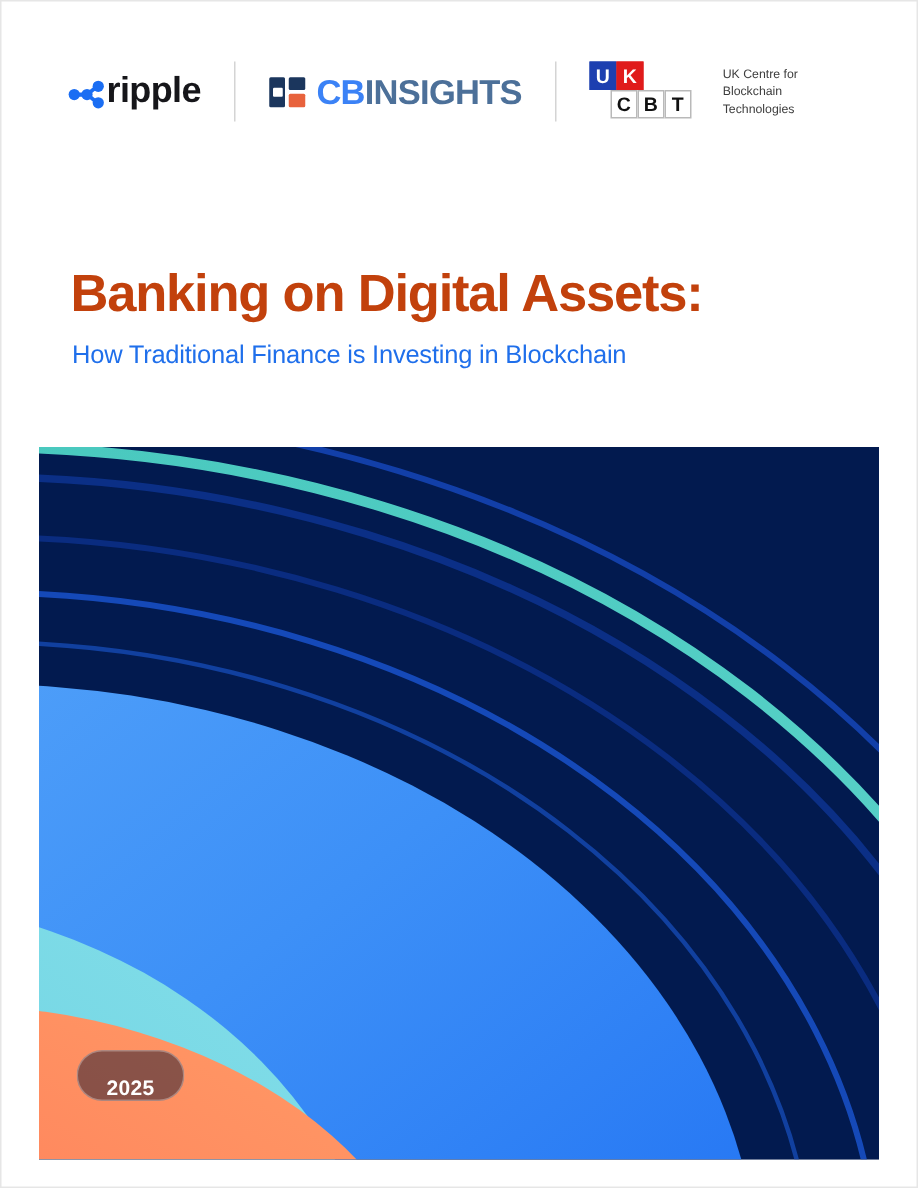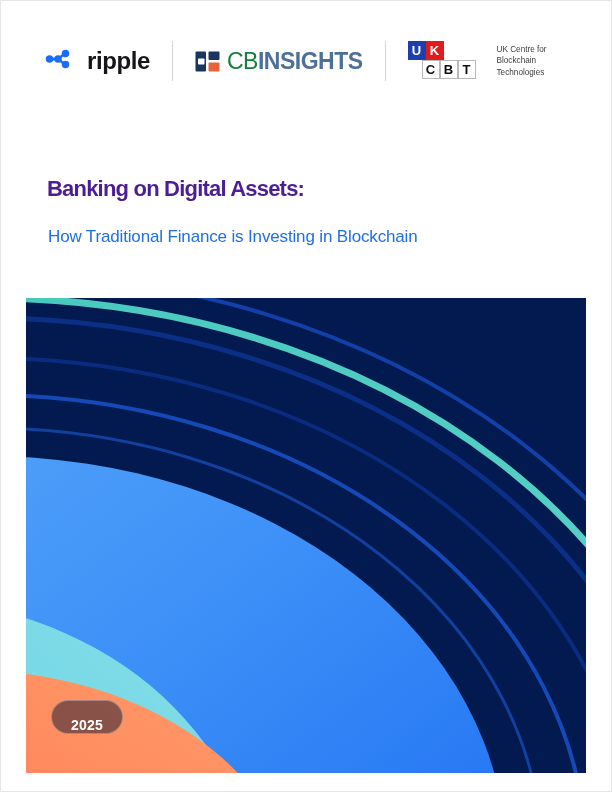--- a/index.html
+++ b/index.html
@@ -42,39 +42,39 @@
 
   .divider {
     width: 1px;
     height: 40px;
     background: #d4d4d4;
     margin: 0 22px;
     flex: none;
   }
 
   
-  .ripple-logo { display: flex; align-items: flex-start; gap: 16px; }
+  .ripple-logo { display: flex; align-items: flex-end; gap: 0; }
   .ripple-mark { width: 26px; height: 20px; flex: none; display:block; }
   .ripple-word {
     font-size: 24px;
     font-weight: 700;
     color: #16161a;
     letter-spacing: -0.4px;
     line-height: 1;
   }
 
   
   .cbi-logo { display: flex; align-items: center; gap: 7px; }
   .cbi-mark { width: 25px; height: 21px; flex: none; display:block; }
   .cbi-word {
     font-size: 23px;
     line-height: 1;
     letter-spacing: -0.5px;
   }
-  .cbi-cb { font-weight: 400; color: #15803d; }
+  .cbi-cb { font-weight: 700; color: #3b82f6; }
   .cbi-insights { font-weight: 700; color: #4c7099; }
 
   
   .ukcbt-logo { display: flex; align-items: center; gap: 9px; }
   .ukcbt-mark { position: relative; width: 56px; height: 40px; flex: none; }
   .ukcbt-row { position: absolute; display: flex; }
   .ukcbt-row-top { left: 0; top: 0; }
   .ukcbt-row-bot { left: 14px; top: 19px; }
   .ukcbt-box {
     width: 18px; height: 19px;
@@ -94,23 +94,23 @@
     font-weight: 400;
     white-space: nowrap;
     margin-left: 24px;
   }
 
   
   .title {
     position: absolute;
     left: 46px;
     top: 176px;
-    font-size: 22px;
+    font-size: 35px;
     font-weight: 700;
-    color: #4c1d95;
+    color: #c2410c;
     letter-spacing: -0.8px;
     line-height: 1.1;
     margin: 0;
   }
   .subtitle {
     position: absolute;
     left: 47px;
     top: 226px;
     font-size: 17px;
     font-weight: 500;

